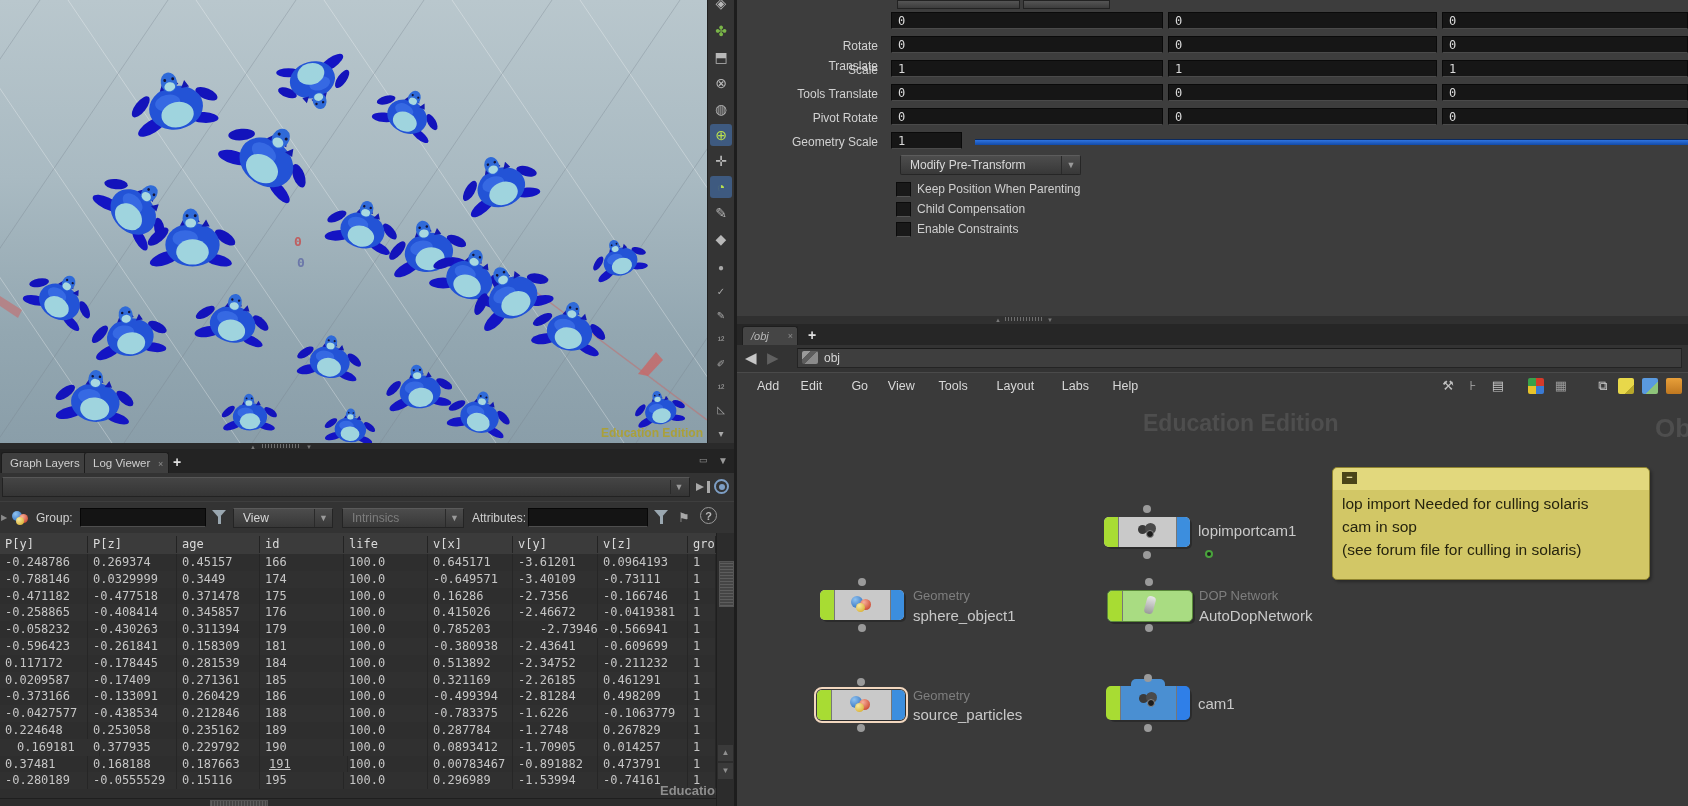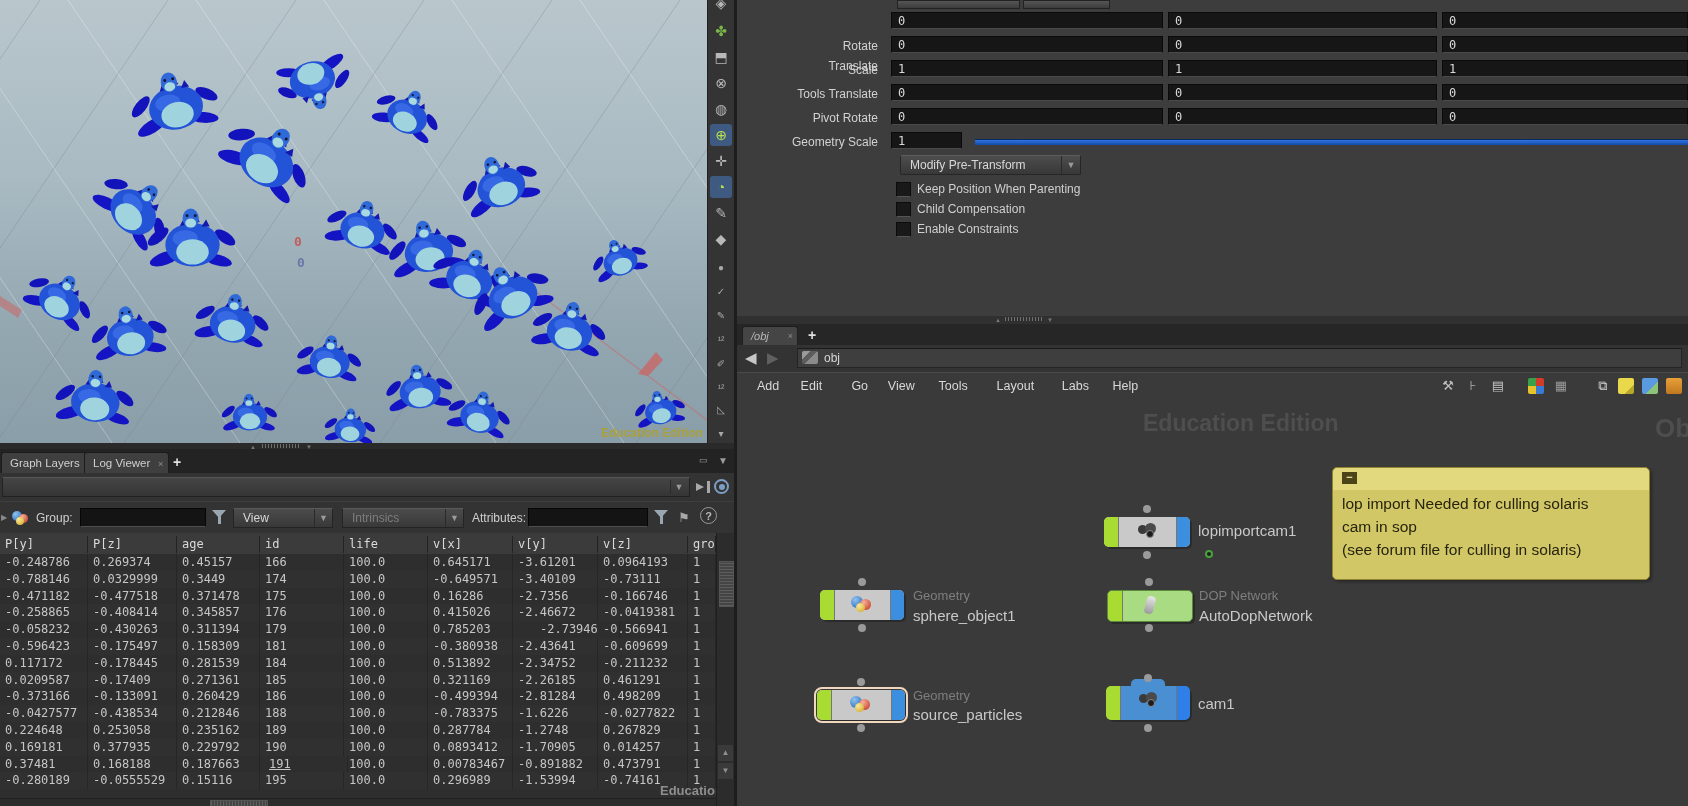--- a/index.html
+++ b/index.html
@@ -816,21 +816,21 @@
         <div class="td" style="left: 177px; width: 83px;">0.311394</div>
         <div class="td" style="left: 260px; width: 84px;">179</div>
         <div class="td" style="left: 344px; width: 84px;">100.0</div>
         <div class="td" style="left: 428px; width: 85px;">0.785203</div>
         <div class="td" style="left: 535px; width: 85px;">-2.73946</div>
         <div class="td" style="left: 598px; width: 90px;">-0.566941</div>
         <div class="td" style="left: 688px; width: 28px;">1</div>
       </div>
       <div class="tr" style="top: 105px; background: rgb(48, 48, 48);">
         <div class="td" style="left: 0px; width: 88px;">-0.596423</div>
-        <div class="td" style="left: 88px; width: 89px;">-0.175497</div>
+        <div class="td" style="left: 88px; width: 89px;">-0.261841</div>
         <div class="td" style="left: 177px; width: 83px;">0.158309</div>
         <div class="td" style="left: 260px; width: 84px;">181</div>
         <div class="td" style="left: 344px; width: 84px;">100.0</div>
         <div class="td" style="left: 428px; width: 85px;">-0.380938</div>
         <div class="td" style="left: 513px; width: 85px;">-2.43641</div>
         <div class="td" style="left: 598px; width: 90px;">-0.609699</div>
         <div class="td" style="left: 688px; width: 28px;">1</div>
       </div>
       <div class="tr" style="top: 121.8px; background: rgb(46, 46, 46);">
         <div class="td" style="left: 0px; width: 88px;">0.117172</div>
@@ -866,36 +866,36 @@
         <div class="td" style="left: 688px; width: 28px;">1</div>
       </div>
       <div class="tr" style="top: 172.2px; background: rgb(48, 48, 48);">
         <div class="td" style="left: 0px; width: 88px;">-0.0427577</div>
         <div class="td" style="left: 88px; width: 89px;">-0.438534</div>
         <div class="td" style="left: 177px; width: 83px;">0.212846</div>
         <div class="td" style="left: 260px; width: 84px;">188</div>
         <div class="td" style="left: 344px; width: 84px;">100.0</div>
         <div class="td" style="left: 428px; width: 85px;">-0.783375</div>
         <div class="td" style="left: 513px; width: 85px;">-1.6226</div>
-        <div class="td" style="left: 598px; width: 90px;">-0.0277822</div>
+        <div class="td" style="left: 598px; width: 90px;">-0.1063779</div>
         <div class="td" style="left: 688px; width: 28px;">1</div>
       </div>
       <div class="tr" style="top: 189px; background: rgb(46, 46, 46);">
         <div class="td" style="left: 0px; width: 88px;">0.224648</div>
         <div class="td" style="left: 88px; width: 89px;">0.253058</div>
         <div class="td" style="left: 177px; width: 83px;">0.235162</div>
         <div class="td" style="left: 260px; width: 84px;">189</div>
         <div class="td" style="left: 344px; width: 84px;">100.0</div>
         <div class="td" style="left: 428px; width: 85px;">0.287784</div>
         <div class="td" style="left: 513px; width: 85px;">-1.2748</div>
         <div class="td" style="left: 598px; width: 90px;">0.267829</div>
         <div class="td" style="left: 688px; width: 28px;">1</div>
       </div>
       <div class="tr" style="top: 205.8px; background: rgb(48, 48, 48);">
-        <div class="td" style="left: 0px; width: 88px;">0.169181</div>
+        <div class="td" style="left: 12px; width: 88px;">0.169181</div>
         <div class="td" style="left: 88px; width: 89px;">0.377935</div>
         <div class="td" style="left: 177px; width: 83px;">0.229792</div>
         <div class="td" style="left: 260px; width: 84px;">190</div>
         <div class="td" style="left: 344px; width: 84px;">100.0</div>
         <div class="td" style="left: 428px; width: 85px;">0.0893412</div>
         <div class="td" style="left: 513px; width: 85px;">-1.70905</div>
         <div class="td" style="left: 598px; width: 90px;">0.014257</div>
         <div class="td" style="left: 688px; width: 28px;">1</div>
       </div>
       <div class="tr" style="top: 222.6px; background: rgb(46, 46, 46);">

